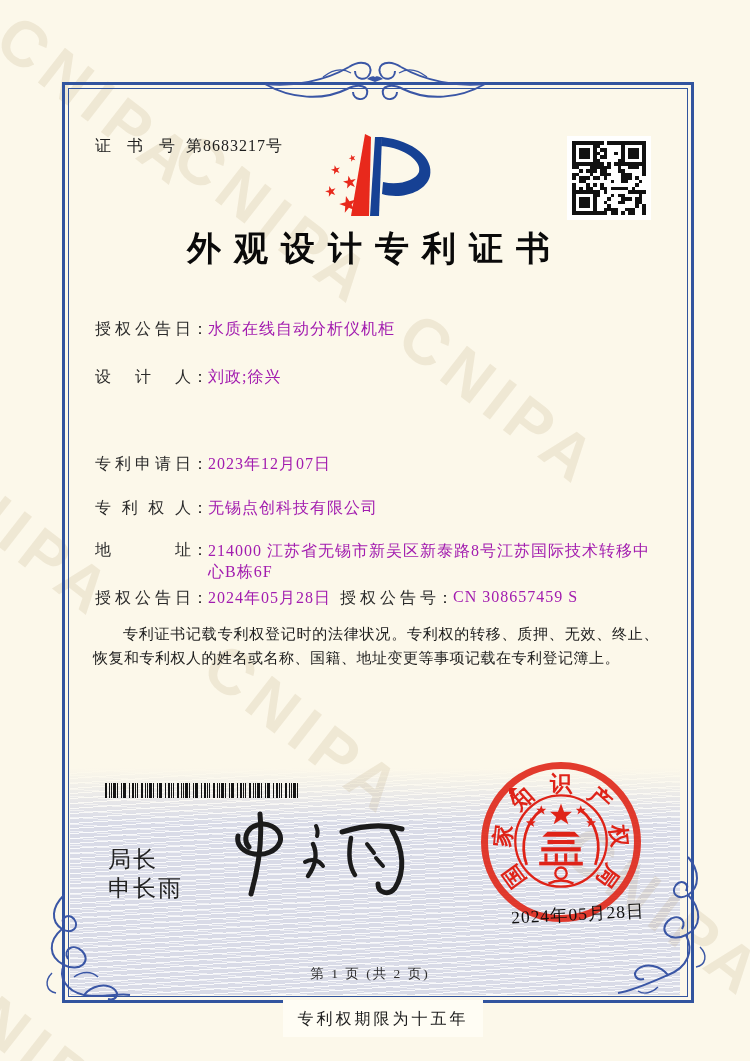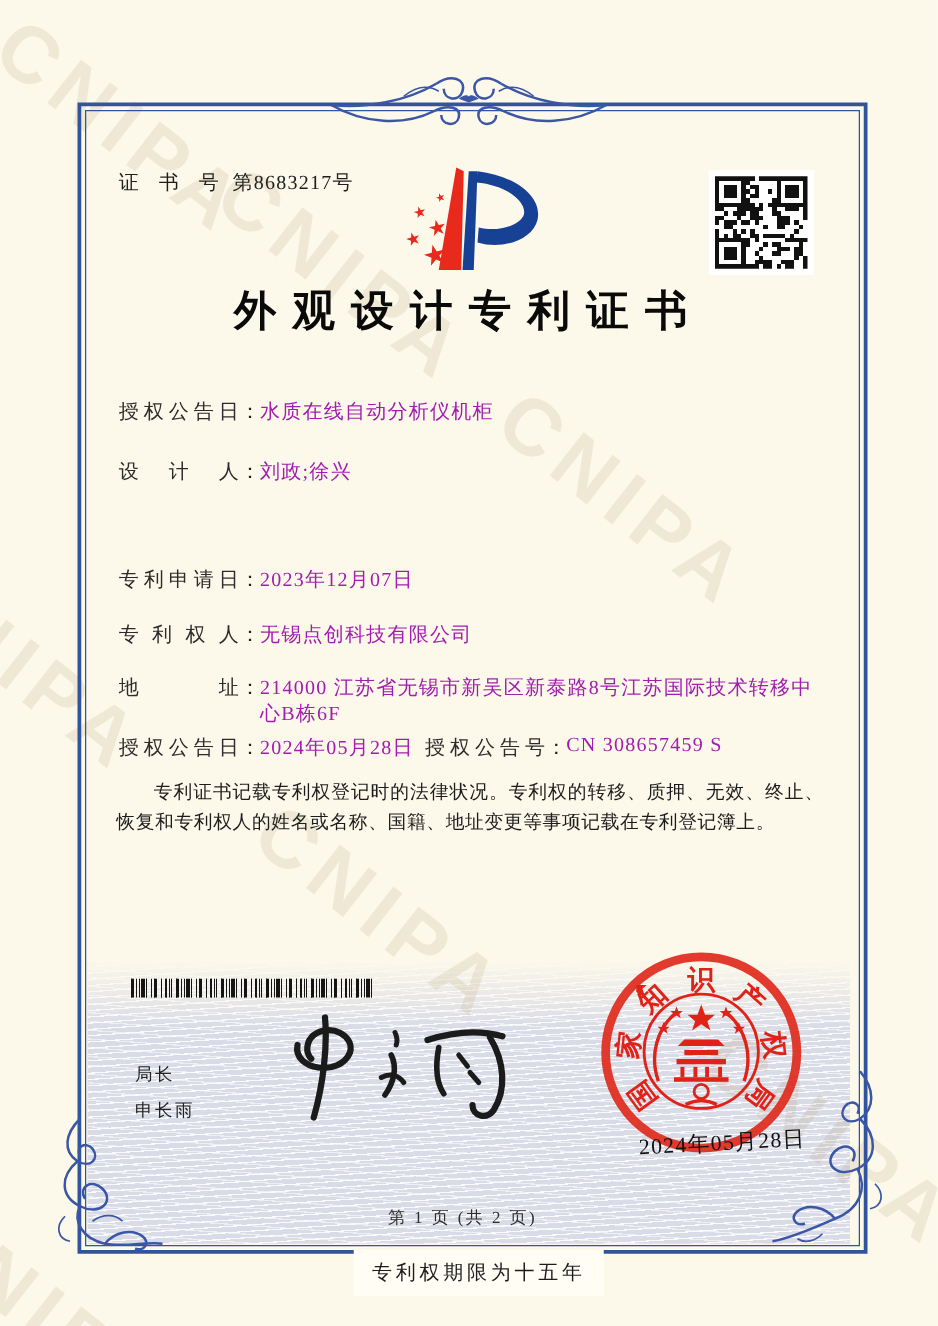--- a/index.html
+++ b/index.html
@@ -49,21 +49,21 @@
   .paras{left:93px;top:623px;width:566px;font-size:15px;line-height:23.5px;color:#1c1c1c;}
   .paras p{margin:0 0 7px 0;text-indent:2em;text-align:justify;letter-spacing:.5px;}
 
   .barcode{left:105px;top:783px;width:193px;height:15px;z-index:5;position:absolute;
     background-image:
       repeating-linear-gradient(90deg,#141414 0 1px,transparent 1px 4px),
       repeating-linear-gradient(90deg,#141414 0 2px,transparent 2px 9px),
       repeating-linear-gradient(90deg,#141414 0 1px,transparent 1px 6px);}
 
   .signer{left:108px;top:845px;font-family:"Liberation Sans","DejaVu Sans",sans-serif;
-          font-size:14px;color:#222;line-height:29px;letter-spacing:2px;}
+          font-size:23px;color:#222;line-height:29px;letter-spacing:2px;}
   .sig{left:220px;top:802px;}
 
   .seal{position:absolute;z-index:5;left:481px;top:762px;width:160px;height:160px;}
   .seal-ring{position:absolute;inset:0;border:7px solid rgba(224,42,28,.92);border-radius:50%;}
   .seal-chars{position:absolute;inset:0;}
   .seal-chars span{position:absolute;left:50%;top:50%;width:24px;height:24px;margin:-12px 0 0 -12px;
       font-size:22px;font-weight:bold;color:#df2318;text-align:center;line-height:24px;}
   .sealdate{left:511px;top:902px;font-size:17.5px;color:#101010;letter-spacing:1px;
       transform:rotate(-3deg);z-index:7;}
   .pageinfo{left:62px;top:965px;width:616px;text-align:center;font-size:13.5px;color:#2e2e2e;

